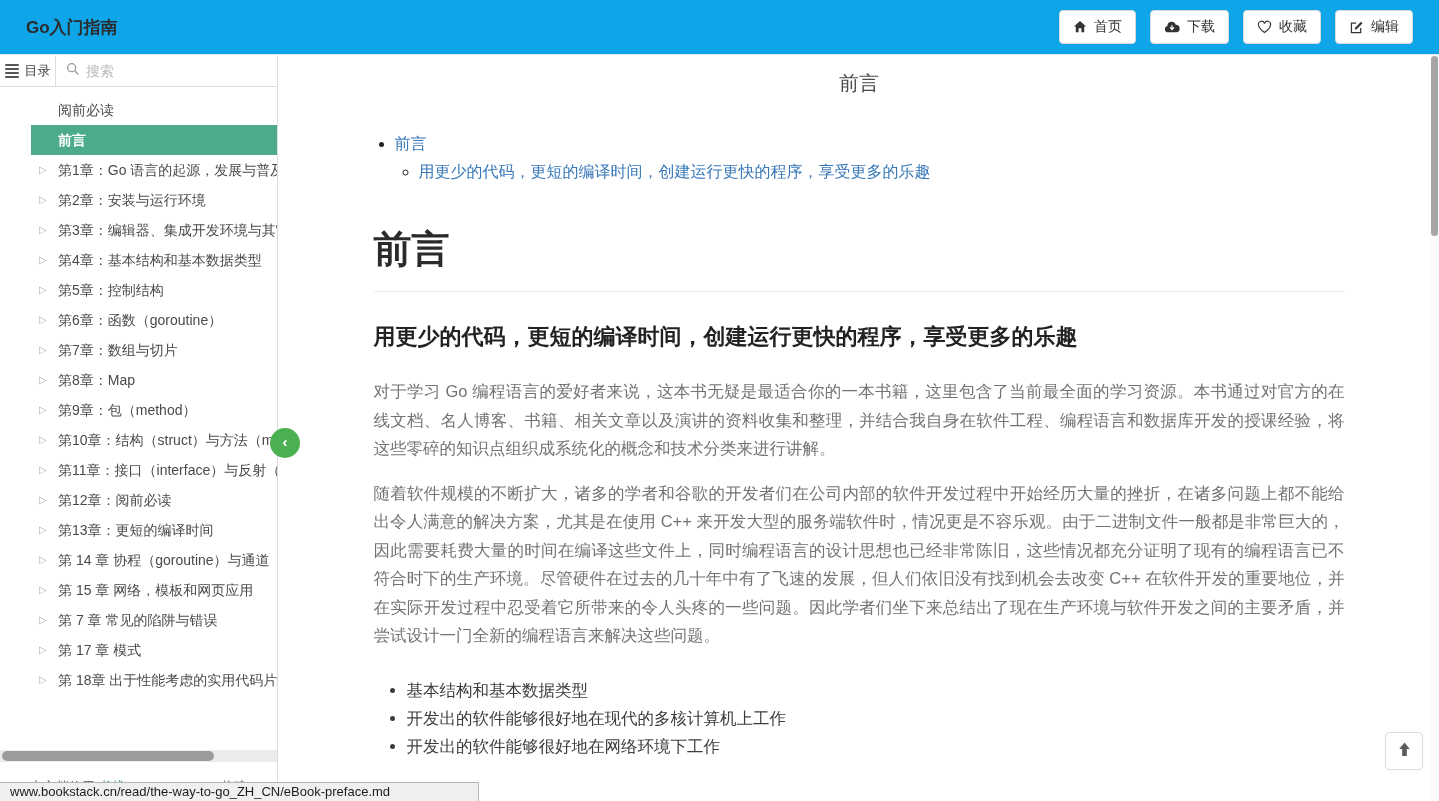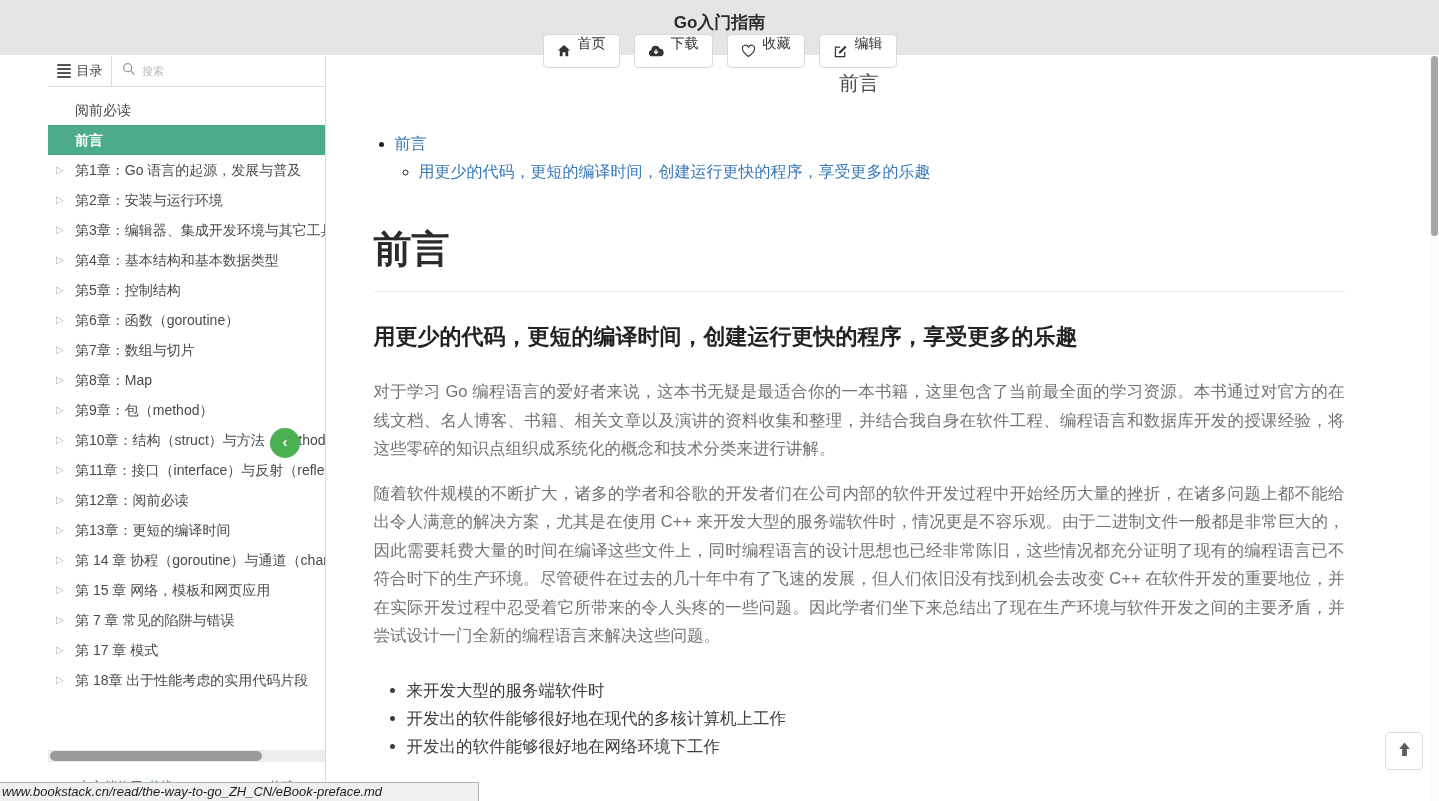--- a/index.html
+++ b/index.html
@@ -5,61 +5,61 @@
   * { box-sizing: border-box; margin: 0; padding: 0; }
   html, body { width: 1439px; height: 801px; }
   body {
     font-family: "Liberation Sans", "DejaVu Sans", sans-serif;
     background: #fff; color: #333; position: relative; overflow: hidden;
   }
 
   
   .app-header {
     position: absolute; top: 0; left: 0; width: 100%; height: 55px;
-    background: #e5e5e5; border-bottom: 1px solid #e6e6e6;
+    background: #0ea5e9; border-bottom: 1px solid #e6e6e6;
     display: flex; align-items: center; justify-content: space-between;
-    padding: 11px 26px; z-index: 20; flex-direction: column;
+    padding: 0 26px; z-index: 20;
   }
   .app-title { font-size: 17px; font-weight: bold; color: #2b2b2b; }
   .header-actions { display: flex; gap: 14px; }
   .hdr-btn {
-    display: inline-flex; gap: 7px;
+    display: inline-flex; align-items: center; gap: 7px;
     height: 34px; padding: 0 13px; background: #fff;
     border: 1px solid #d9d9d9; border-radius: 4px;
     font-size: 14px; color: #333; cursor: pointer;
     font-family: inherit;
   }
   .hdr-btn .ic { display: inline-flex; align-items: center; }
 
   
   .sidebar {
     position: absolute; top: 56px; left: 0; width: 278px; height: 745px;
-    background: #fff; border-right: 1px solid #dcdcdc; z-index: 10; margin-left: 48px;
+    background: #fff; border-right: 1px solid #dcdcdc; z-index: 10;
   }
   .side-tabbar {
     height: 31px; border-bottom: 1px solid #dcdcdc;
     display: flex; align-items: stretch;
   }
   .toc-tab {
     width: 64px; display: flex; align-items: center; justify-content: center;
     gap: 6px; border-right: 1px solid #dcdcdc; font-size: 13px; color: #444;
     cursor: pointer; background: #fff;
   }
   .burger { display: inline-block; width: 14px; }
   .burger i {
     display: block; height: 2px; background: #555; margin: 2px 0; border-radius: 1px;
   }
   .search-wrap { flex: 1; display: flex; align-items: center; gap: 6px; padding: 0 10px; }
   .search-wrap input {
-    border: none; outline: none; flex: 1; font-size: 11px;
+    border: none; outline: none; flex: 1; font-size: 14px;
     font-family: inherit; color: #333; background: transparent;
   }
   .search-wrap input::placeholder { color: #b9b9b9; }
 
-  .toc-list { padding-top: 8px; }
+  .toc-list { padding-top: 8px; padding-left: 31px; }
   .toc-item {
     position: relative; height: 30px; line-height: 30px;
     padding-left: 27px; font-size: 14px; color: #4a4a4a;
     white-space: nowrap; overflow: hidden; cursor: pointer;
   }
   .toc-item .caret {
     position: absolute; left: 8px; top: 0; font-size: 10px; color: #b3b3b3;
   }
   .toc-item.active {
     background: #4cab8d; color: #fff; font-weight: bold;
@@ -131,23 +131,22 @@
   .scroll-top-btn {
     position: absolute; right: 16px; bottom: 31px; width: 38px; height: 38px;
     background: #fff; border: 1px solid #ddd; border-radius: 4px;
     display: flex; align-items: center; justify-content: center;
     cursor: pointer; z-index: 30;
   }
   .status-bubble {
     position: absolute; left: 0; bottom: 0; height: 19px; min-width: 479px;
     background: #f0f0f0; border: 1px solid #b5b5b5;
     border-left: none; border-bottom: none;
-    font-size: 13px; color: #1c1c1c; line-height: 17px; padding: 0 2px;
+    font-size: 13px; color: #1c1c1c; line-height: 17px; padding: 0 10px;
     z-index: 40;
-    font-style: italic;
   }
 </style>
 </head>
 <body>
 
 <header class="app-header">
   <div class="app-title">Go入门指南</div>
   <div class="header-actions" id="header-actions">
       <button class="hdr-btn">
         <span class="ic">
@@ -261,21 +260,21 @@
       </ul>
     </div>
 
     <h1 class="doc-h1">前言</h1>
     <h2 class="doc-h2">用更少的代码，更短的编译时间，创建运行更快的程序，享受更多的乐趣</h2>
 
     <p>对于学习 Go 编程语言的爱好者来说，这本书无疑是最适合你的一本书籍，这里包含了当前最全面的学习资源。本书通过对官方的在线文档、名人博客、书籍、相关文章以及演讲的资料收集和整理，并结合我自身在软件工程、编程语言和数据库开发的授课经验，将这些零碎的知识点组织成系统化的概念和技术分类来进行讲解。</p>
     <p>随着软件规模的不断扩大，诸多的学者和谷歌的开发者们在公司内部的软件开发过程中开始经历大量的挫折，在诸多问题上都不能给出令人满意的解决方案，尤其是在使用 C++ 来开发大型的服务端软件时，情况更是不容乐观。由于二进制文件一般都是非常巨大的，因此需要耗费大量的时间在编译这些文件上，同时编程语言的设计思想也已经非常陈旧，这些情况都充分证明了现有的编程语言已不符合时下的生产环境。尽管硬件在过去的几十年中有了飞速的发展，但人们依旧没有找到机会去改变 C++ 在软件开发的重要地位，并在实际开发过程中忍受着它所带来的令人头疼的一些问题。因此学者们坐下来总结出了现在生产环境与软件开发之间的主要矛盾，并尝试设计一门全新的编程语言来解决这些问题。</p>
 
     <ul class="design-goals" id="design-goals">
-        <li>来开发大型的服务端软件时</li>
+        <li>基本结构和基本数据类型</li>
         <li>开发出的软件能够很好地在现代的多核计算机上工作</li>
         <li>开发出的软件能够很好地在网络环境下工作</li>
       </ul>
   </div>
 </main>
 
 <div class="v-scrollbar">
   <div class="thumb"></div>
 </div>
 

